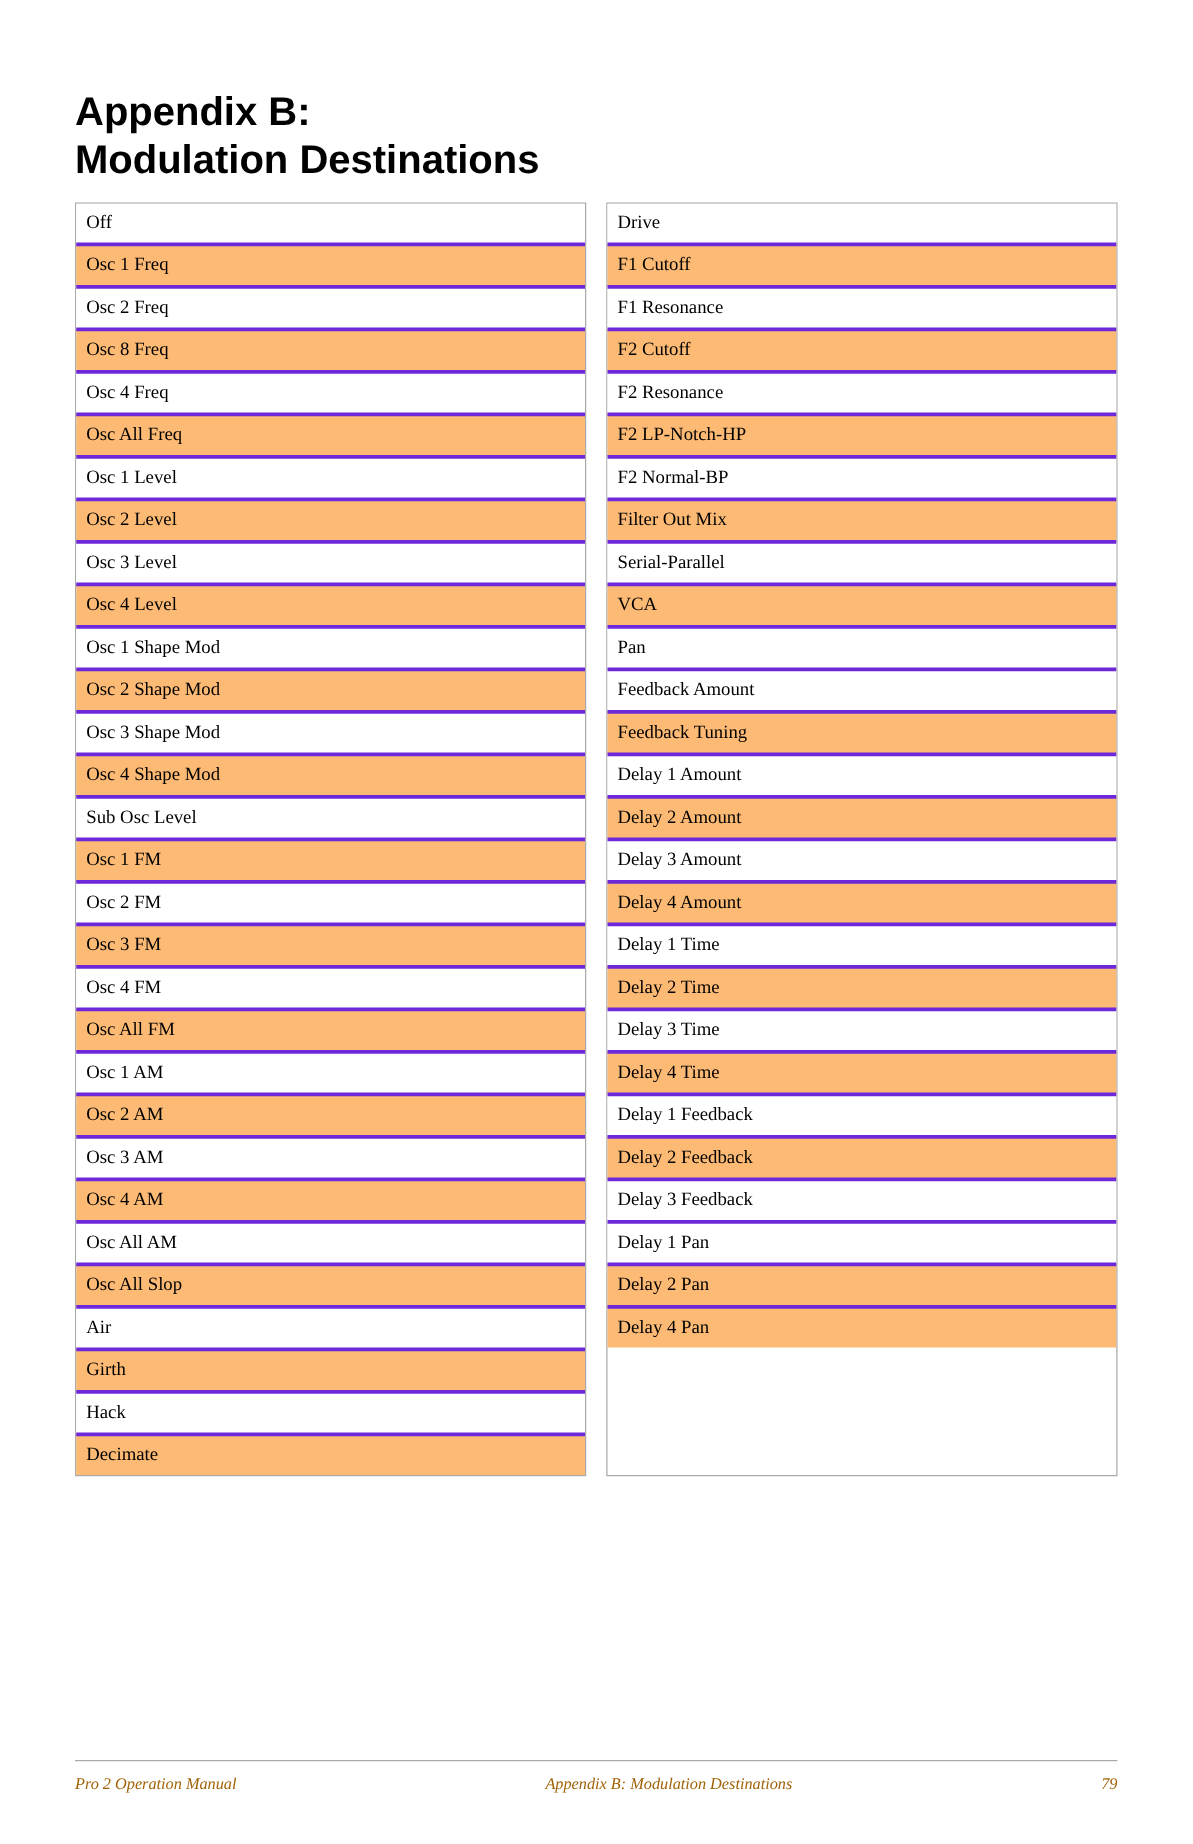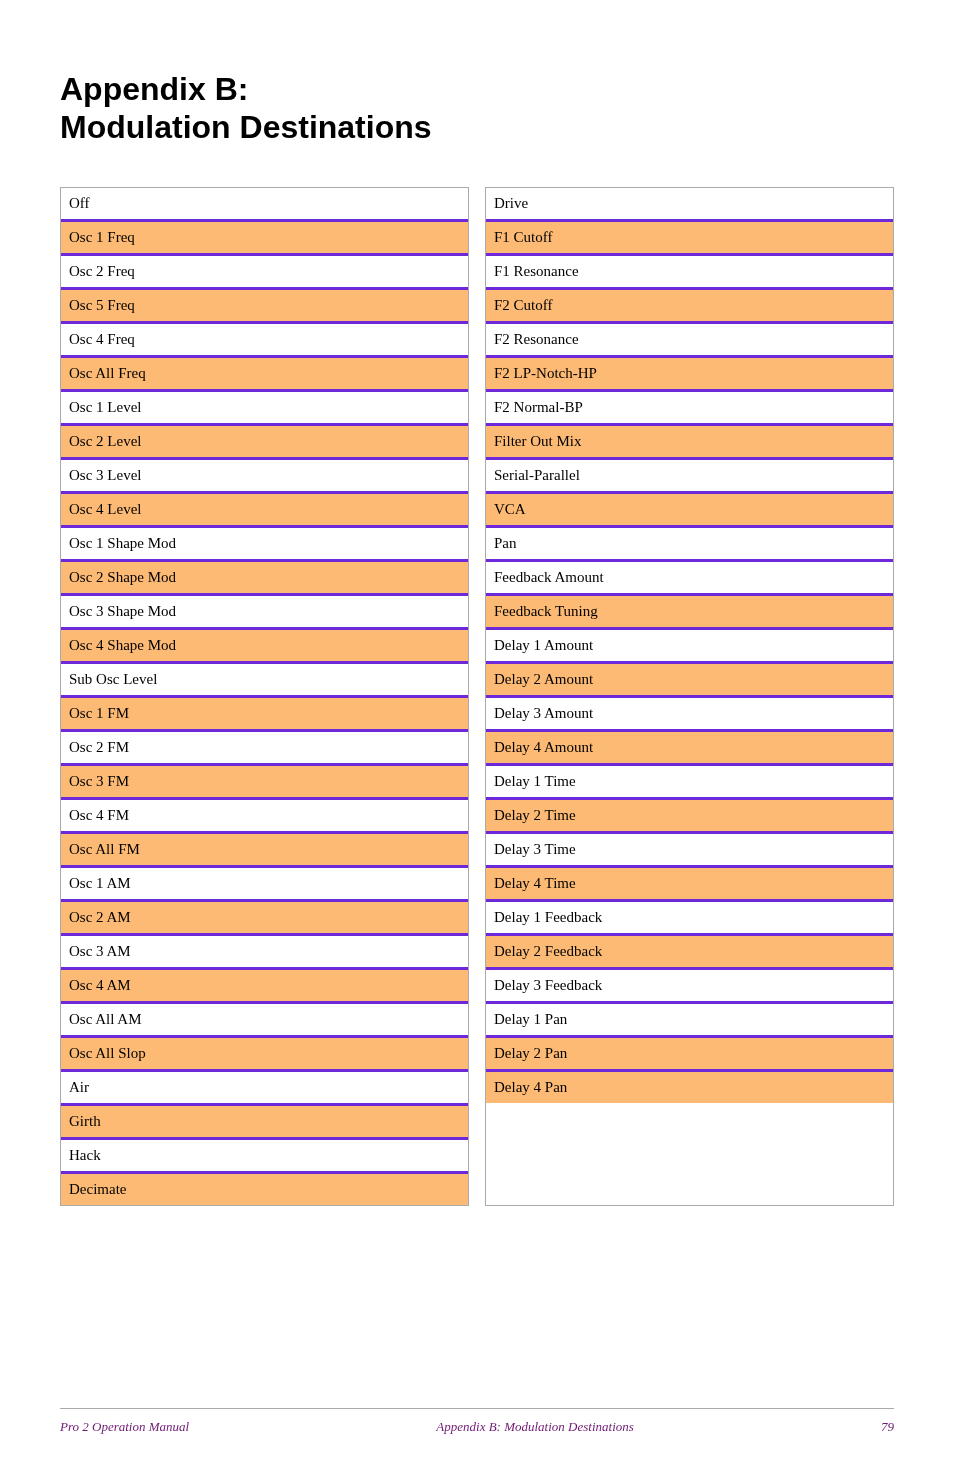--- a/index.html
+++ b/index.html
@@ -9,21 +9,21 @@
       width: 954px;
       min-height: 1475px;
       padding: 40px 60px 60px 60px;
       color: #000;
     }
     h1.appendix-title {
       font-family: Arial, Helvetica, sans-serif;
       font-weight: 900;
       font-size: 32px;
       line-height: 1.2;
-      margin-bottom: 40px;
+      margin-bottom: 15px;
       margin-top: 30px;
     }
     .tables-row {
       display: flex;
       gap: 16px;
       margin-bottom: 60px;
     }
     .col {
       flex: 1;
       border: 1px solid #aaa;
@@ -48,21 +48,21 @@
     tr.white td {
       background-color: #fff;
     }
     .footer {
       border-top: 1px solid #aaa;
       padding-top: 10px;
       display: flex;
       justify-content: space-between;
       font-style: italic;
       font-size: 13px;
-      color: #701a75;
+      color: #a16207;
       margin-top: auto;
       position: absolute;
       bottom: 40px;
       left: 60px;
       right: 60px;
     }
     .footer-center {
       font-style: italic;
       font-size: 13px;
     }
@@ -82,21 +82,21 @@
           <tr class="white">
             <td>Off</td>
           </tr>
           <tr class="shaded">
             <td>Osc 1 Freq</td>
           </tr>
           <tr class="white">
             <td>Osc 2 Freq</td>
           </tr>
           <tr class="shaded">
-            <td>Osc 5 Freq</td>
+            <td>Osc 8 Freq</td>
           </tr>
           <tr class="white">
             <td>Osc 4 Freq</td>
           </tr>
           <tr class="shaded">
             <td>Osc All Freq</td>
           </tr>
           <tr class="white">
             <td>Osc 1 Level</td>
           </tr>

